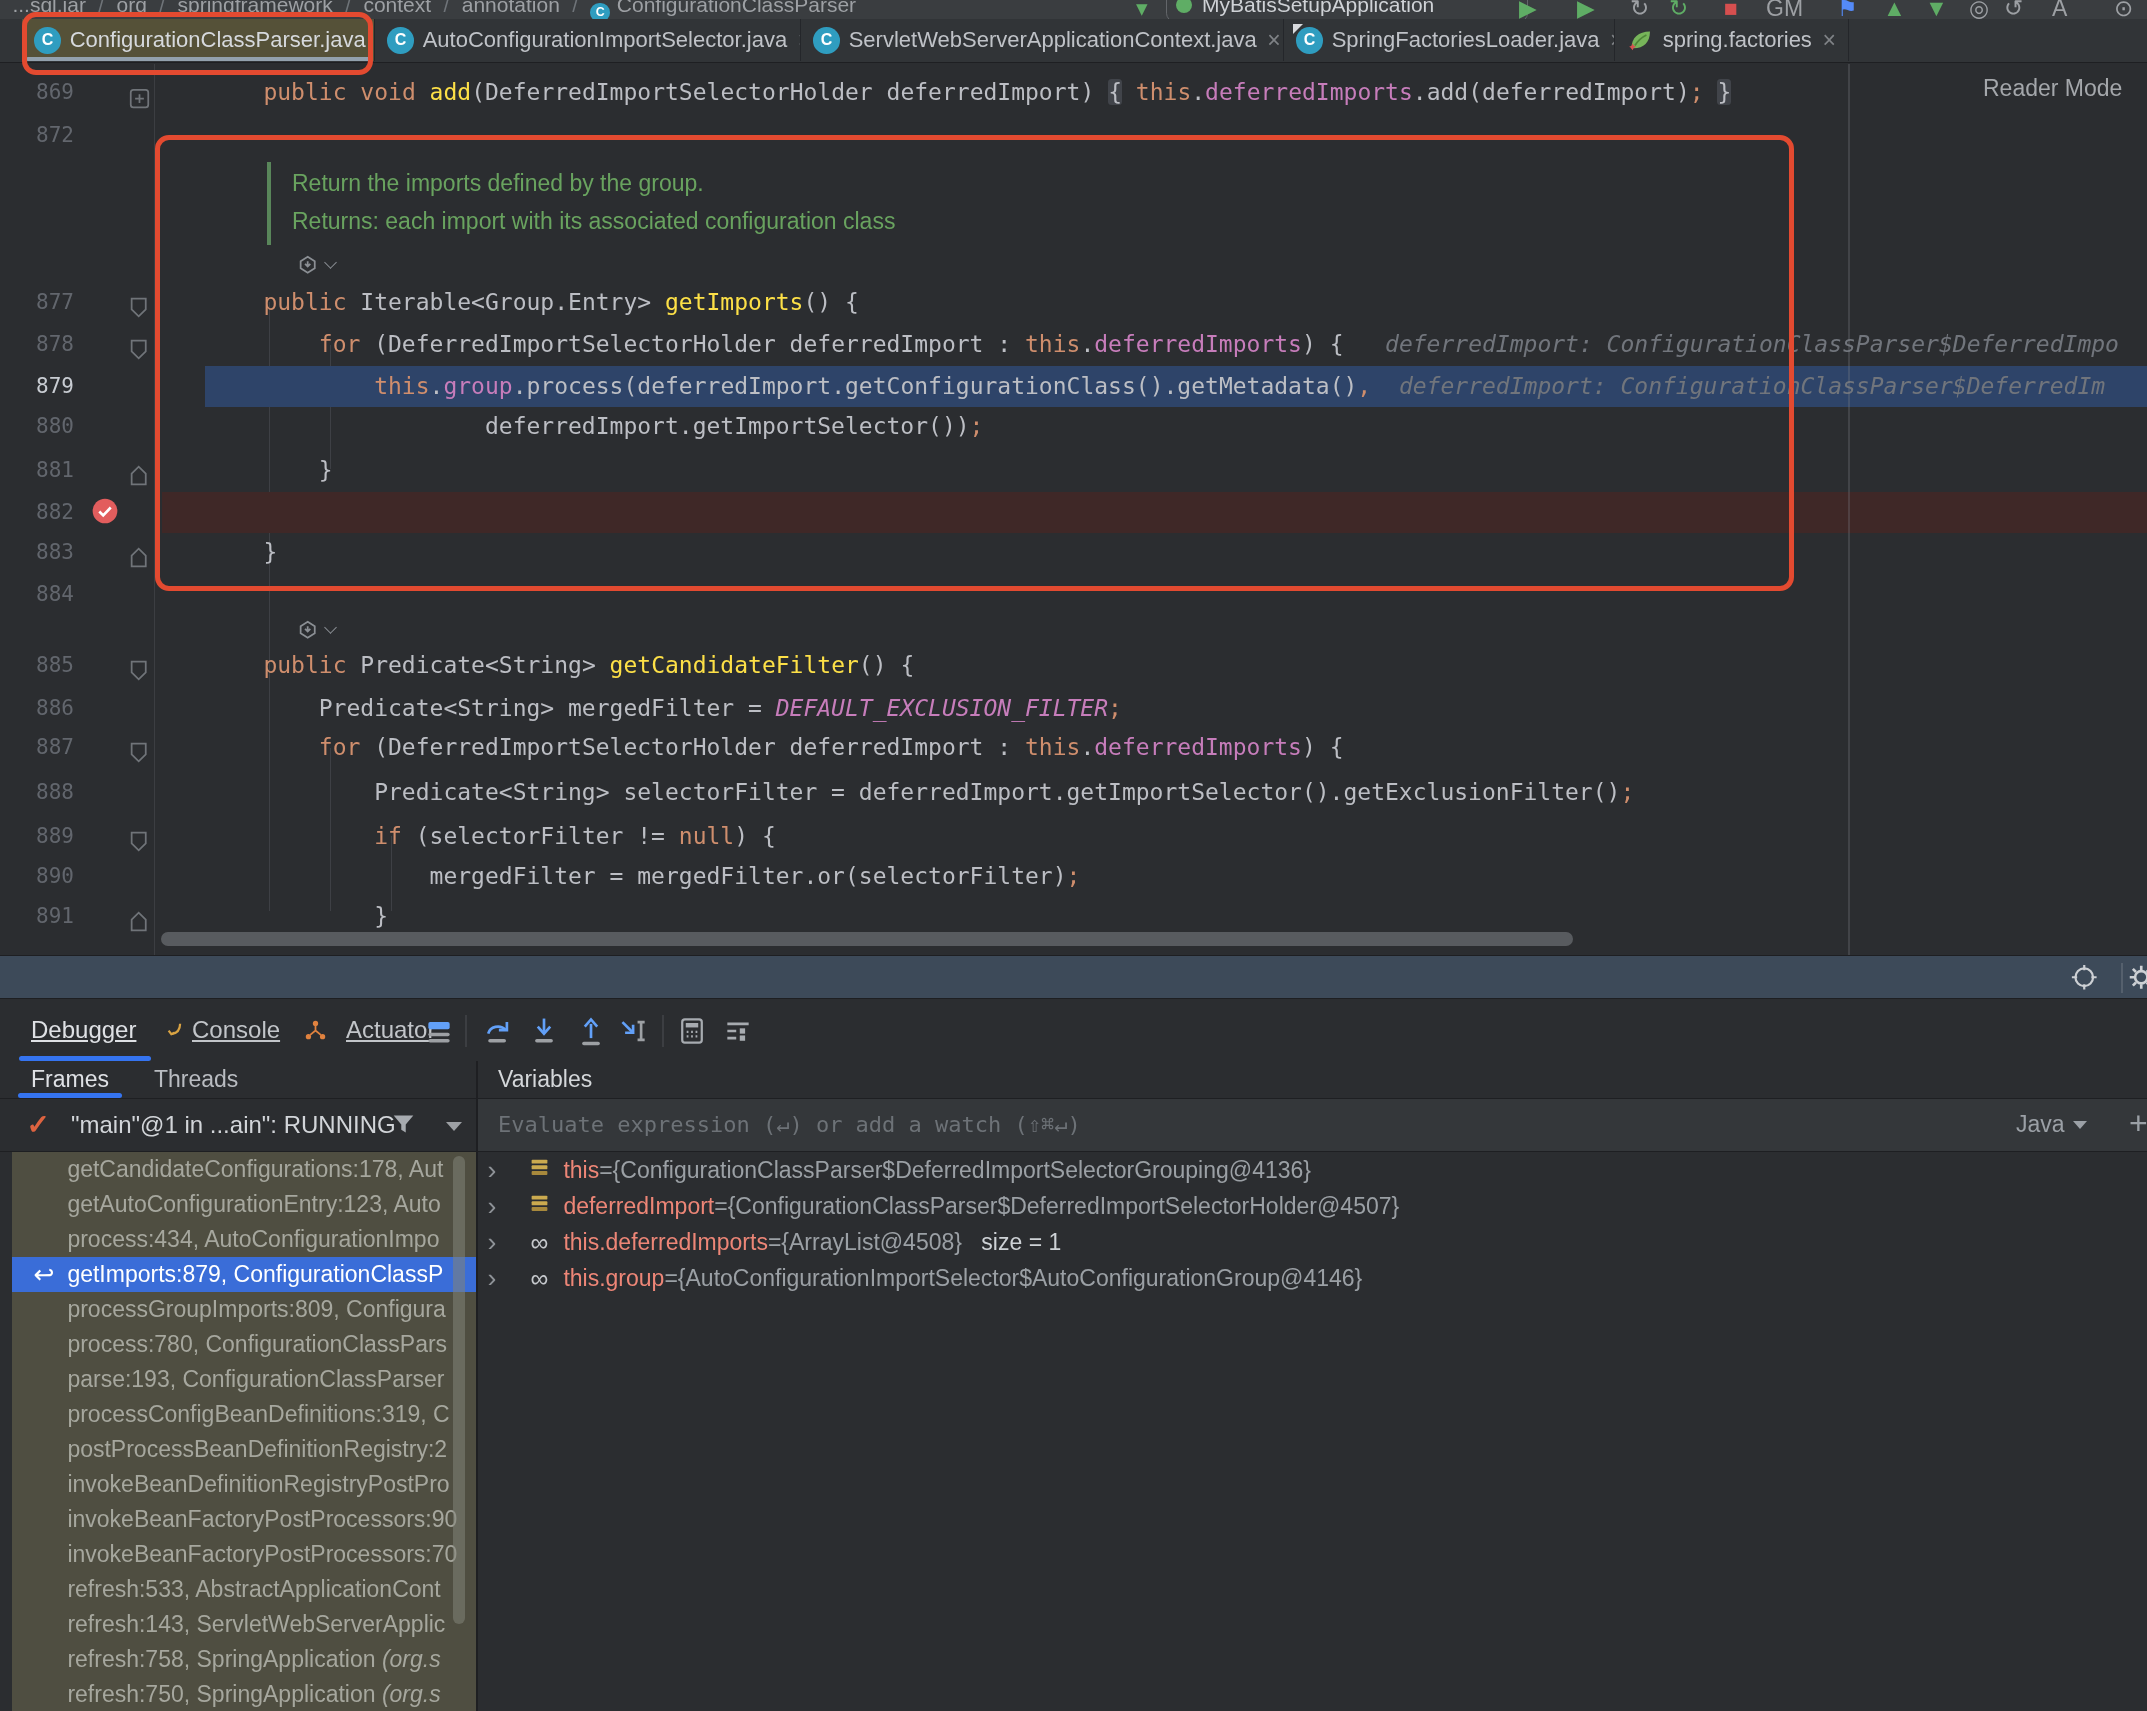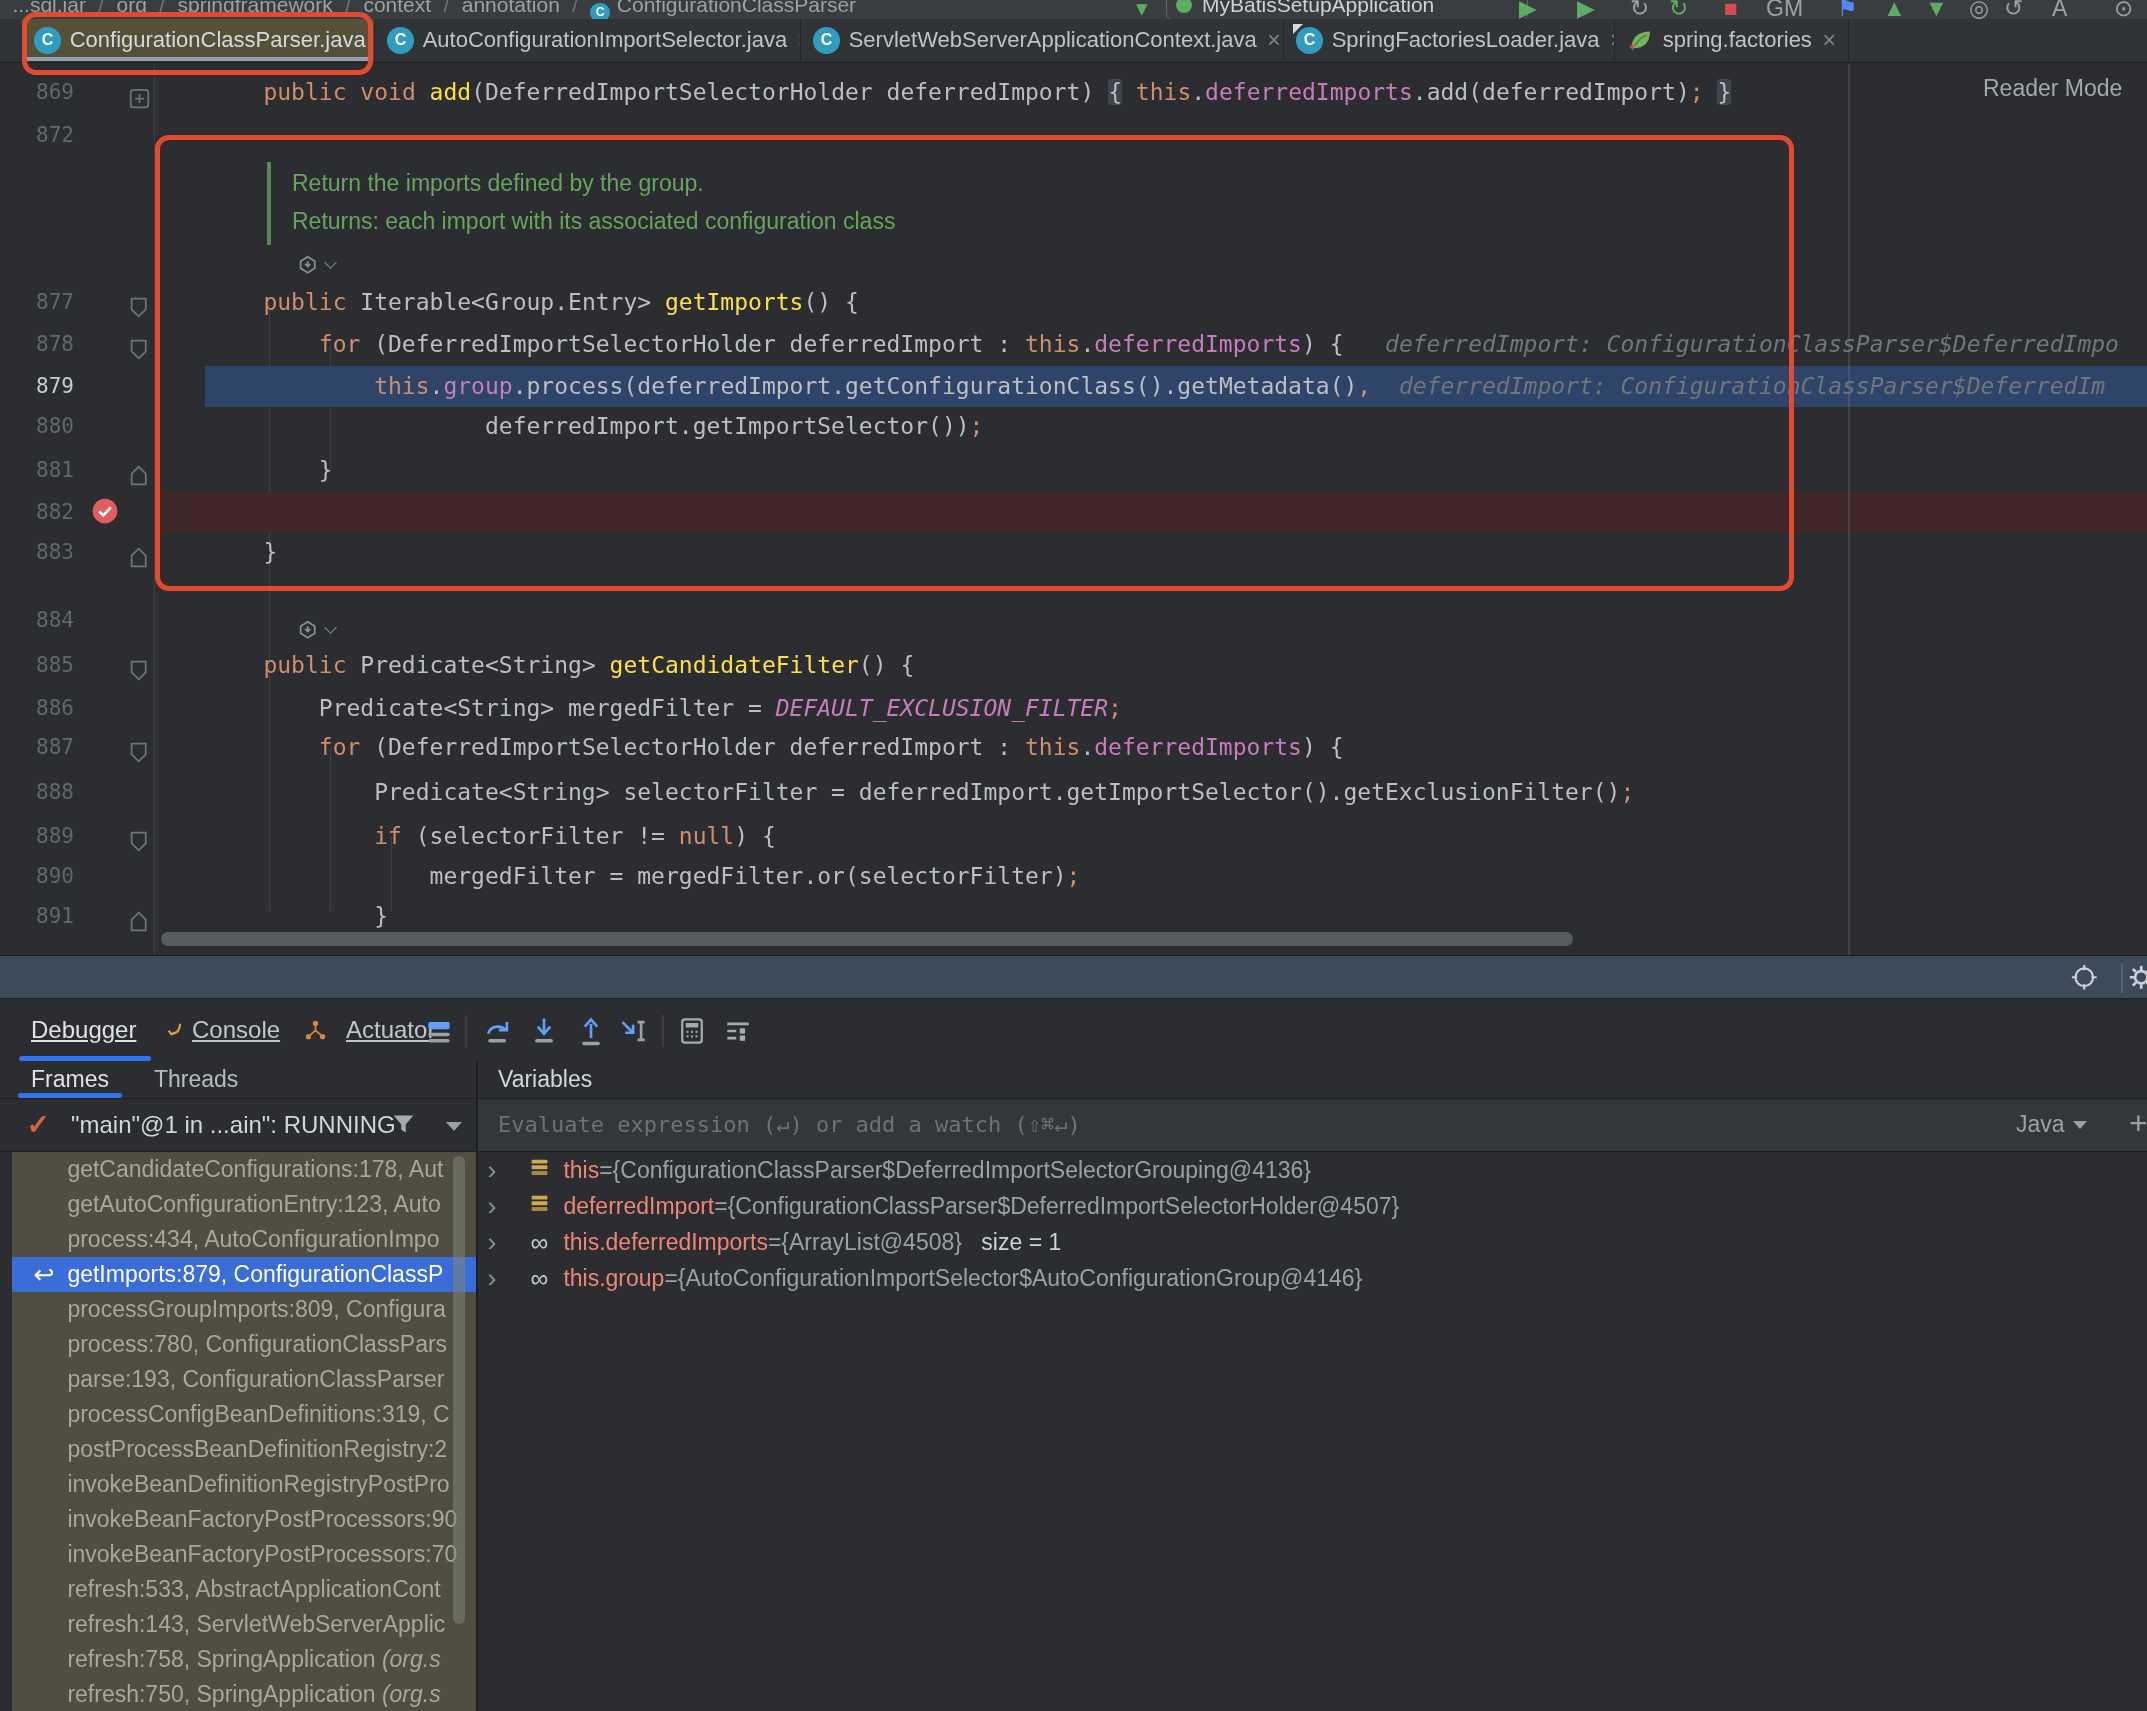--- a/index.html
+++ b/index.html
@@ -185,21 +185,21 @@
         <div class="line" style="top: 386px;"><span class="ln">881</span><span class="gicon"><svg width="19.4" height="23" viewBox="0 0 22 26">
               <path d="M3 23h16V11l-8-8-8 8z" fill="none" stroke="#707479" stroke-width="2"></path>
             </svg></span><span class="code"><span class="tk-t">        }</span></span></div>
         <div class="line bp" style="top: 428px;"><span class="ln">882</span><span class="gicon bpi"><svg width="30" height="30" viewBox="0 0 34 34">
               <circle cx="17" cy="17" r="14" fill="#e25d5d"></circle>
               <path d="M10.5 17.5l4.5 4.5 8.5-9" stroke="#fff" stroke-width="3" fill="none"></path>
             </svg></span></div>
         <div class="line" style="top: 468px;"><span class="ln">883</span><span class="gicon"><svg width="19.4" height="23" viewBox="0 0 22 26">
               <path d="M3 23h16V11l-8-8-8 8z" fill="none" stroke="#707479" stroke-width="2"></path>
             </svg></span><span class="code"><span class="tk-t">    }</span></span></div>
-        <div class="line" style="top: 536px;"><span class="ln">884</span><span class="code"></span></div>
+        <div class="line" style="top: 510px;"><span class="ln">884</span><span class="code"></span></div>
         <div class="line" style="top: 581px;"><span class="ln">885</span><span class="gicon"><svg width="19.4" height="23" viewBox="0 0 22 26">
               <path d="M3 3h16v12l-8 8-8-8z" fill="none" stroke="#707479" stroke-width="2"></path>
             </svg></span><span class="code"><span class="tk-t">    </span><span class="tk-k">public</span><span class="tk-t"> Predicate&lt;String&gt; </span><span class="tk-m">getCandidateFilter</span><span class="tk-t">() {</span></span></div>
         <div class="line" style="top: 624px;"><span class="ln">886</span><span class="code"><span class="tk-t">        Predicate&lt;String&gt; mergedFilter = </span><span class="tk-sf">DEFAULT_EXCLUSION_FILTER</span><span class="tk-p">;</span></span></div>
         <div class="line" style="top: 663px;"><span class="ln">887</span><span class="gicon"><svg width="19.4" height="23" viewBox="0 0 22 26">
               <path d="M3 3h16v12l-8 8-8-8z" fill="none" stroke="#707479" stroke-width="2"></path>
             </svg></span><span class="code"><span class="tk-t">        </span><span class="tk-k">for</span><span class="tk-t"> (DeferredImportSelectorHolder deferredImport : </span><span class="tk-k">this</span><span class="tk-t">.</span><span class="tk-f">deferredImports</span><span class="tk-t">) {</span></span></div>
         <div class="line" style="top: 708px;"><span class="ln">888</span><span class="code"><span class="tk-t">            Predicate&lt;String&gt; selectorFilter = deferredImport.getImportSelector().getExclusionFilter()</span><span class="tk-p">;</span></span></div>
         <div class="line" style="top: 752px;"><span class="ln">889</span><span class="gicon"><svg width="19.4" height="23" viewBox="0 0 22 26">
               <path d="M3 3h16v12l-8 8-8-8z" fill="none" stroke="#707479" stroke-width="2"></path>

